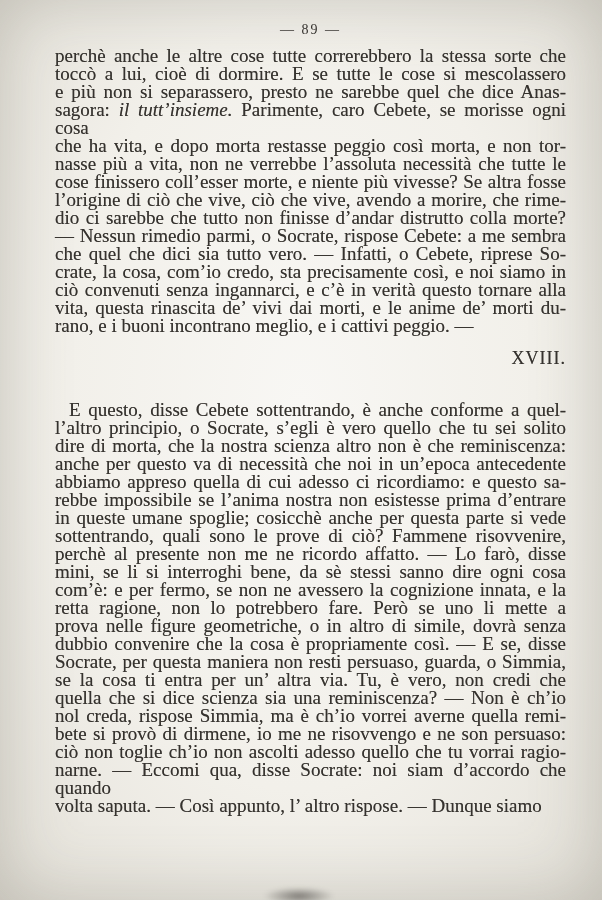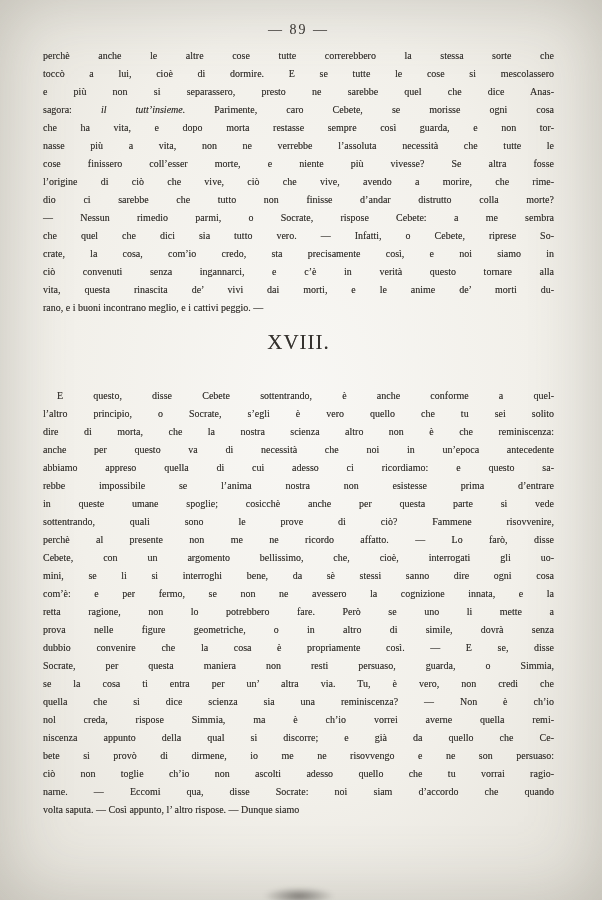--- a/index.html
+++ b/index.html
@@ -12,45 +12,45 @@
   .scan {
     position: relative;
     width: 602px; height: 900px;
     background: radial-gradient(ellipse at 50% 45%, #f8f7f4 0%, #f2f0ea 55%, #e3e0d8 100%);
     box-shadow: inset 0 0 70px rgba(110,105,92,0.30);
     overflow: hidden;
     color: #35322e;
   }
   .text-block {
     position: absolute;
-    left: 43px; top: 22px; width: 511px;
+    left: 55px; top: 22px; width: 511px;
   }
   .page-number {
     text-align: center;
     font-size: 14px;
     letter-spacing: 2px;
     margin: 0 0 9px 0;
   }
   .para {
     margin: 0;
-    font-size: 10px;
+    font-size: 19px;
     line-height: 18px;
     text-shadow: 0 0 0.5px rgba(53,50,46,0.55);
   }
   .para .line {
     display: block;
     text-align: justify;
     text-align-last: justify;
     -moz-text-align-last: justify;
   }
   .para .line:last-child { text-align-last: left; -moz-text-align-last: left; }
   .para.indent .line:first-child { text-indent: 14px; margin-top: 32px; }
   .section-heading {
-    text-align: center;
-    font-size: 21px;
+    text-align: right;
+    font-size: 18px;
     font-weight: normal;
     letter-spacing: 1px;
     margin: 13px 0 11px 0;
     text-shadow: 0 0 0.5px rgba(53,50,46,0.55);
   }
   .smudge {
     position: absolute;
     left: 263px; bottom: -5px;
     width: 72px; height: 18px;
     border-radius: 50%;
@@ -63,21 +63,21 @@
 
 <div class="scan">
   <div class="text-block">
     <div class="page-number">— 89 —</div>
 
     <p class="para">
         <span class="line">perchè anche le altre cose tutte correrebbero la stessa sorte che</span>
         <span class="line">toccò a lui, cioè di dormire. E se tutte le cose si mescolassero</span>
         <span class="line">e più non si separassero, presto ne sarebbe quel che dice Anas-</span>
         <span class="line">sagora: <i>il tutt’insieme.</i> Parimente, caro Cebete, se morisse ogni cosa</span>
-        <span class="line">che ha vita, e dopo morta restasse sempre così guarda, e non tor-</span>
+        <span class="line">che ha vita, e dopo morta restasse peggio così morta, e non tor-</span>
         <span class="line">nasse più a vita, non ne verrebbe l’assoluta necessità che tutte le</span>
         <span class="line">cose finissero coll’esser morte, e niente più vivesse? Se altra fosse</span>
         <span class="line">l’origine di ciò che vive, ciò che vive, avendo a morire, che rime-</span>
         <span class="line">dio ci sarebbe che tutto non finisse d’andar distrutto colla morte?</span>
         <span class="line">— Nessun rimedio parmi, o Socrate, rispose Cebete: a me sembra</span>
         <span class="line">che quel che dici sia tutto vero. — Infatti, o Cebete, riprese So-</span>
         <span class="line">crate, la cosa, com’io credo, sta precisamente così, e noi siamo in</span>
         <span class="line">ciò convenuti senza ingannarci, e c’è in verità questo tornare alla</span>
         <span class="line">vita, questa rinascita de’ vivi dai morti, e le anime de’ morti du-</span>
         <span class="line">rano, e i buoni incontrano meglio, e i cattivi peggio. —</span>
@@ -88,31 +88,29 @@
     <p class="para indent">
         <span class="line">E questo, disse Cebete sottentrando, è anche conforme a quel-</span>
         <span class="line">l’altro principio, o Socrate, s’egli è vero quello che tu sei solito</span>
         <span class="line">dire di morta, che la nostra scienza altro non è che reminiscenza:</span>
         <span class="line">anche per questo va di necessità che noi in un’epoca antecedente</span>
         <span class="line">abbiamo appreso quella di cui adesso ci ricordiamo: e questo sa-</span>
         <span class="line">rebbe impossibile se l’anima nostra non esistesse prima d’entrare</span>
         <span class="line">in queste umane spoglie; cosicchè anche per questa parte si vede</span>
         <span class="line">sottentrando, quali sono le prove di ciò? Fammene risovvenire,</span>
         <span class="line">perchè al presente non me ne ricordo affatto. — Lo farò, disse</span>
-        <span class="line">Cebete, con un argomento bellissimo, che, cioè, interrogati gli uo-</span>
         <span class="line">mini, se li si interroghi bene, da sè stessi sanno dire ogni cosa</span>
         <span class="line">com’è: e per fermo, se non ne avessero la cognizione innata, e la</span>
         <span class="line">retta ragione, non lo potrebbero fare. Però se uno li mette a</span>
         <span class="line">prova nelle figure geometriche, o in altro di simile, dovrà senza</span>
         <span class="line">dubbio convenire che la cosa è propriamente così. — E se, disse</span>
         <span class="line">Socrate, per questa maniera non resti persuaso, guarda, o Simmia,</span>
         <span class="line">se la cosa ti entra per un’ altra via. Tu, è vero, non credi che</span>
         <span class="line">quella che si dice scienza sia una reminiscenza? — Non è ch’io</span>
         <span class="line">nol creda, rispose Simmia, ma è ch’io vorrei averne quella remi-</span>
-        <span class="line">niscenza appunto della qual si discorre; e già da quello che Ce-</span>
         <span class="line">bete si provò di dirmene, io me ne risovvengo e ne son persuaso:</span>
         <span class="line">ciò non toglie ch’io non ascolti adesso quello che tu vorrai ragio-</span>
         <span class="line">narne. — Eccomi qua, disse Socrate: noi siam d’accordo che quando</span>
         <span class="line">volta saputa. — Così appunto, l’ altro rispose. — Dunque siamo</span>
       </p>
   </div>
 
   <div class="smudge"></div>
 </div>
 

